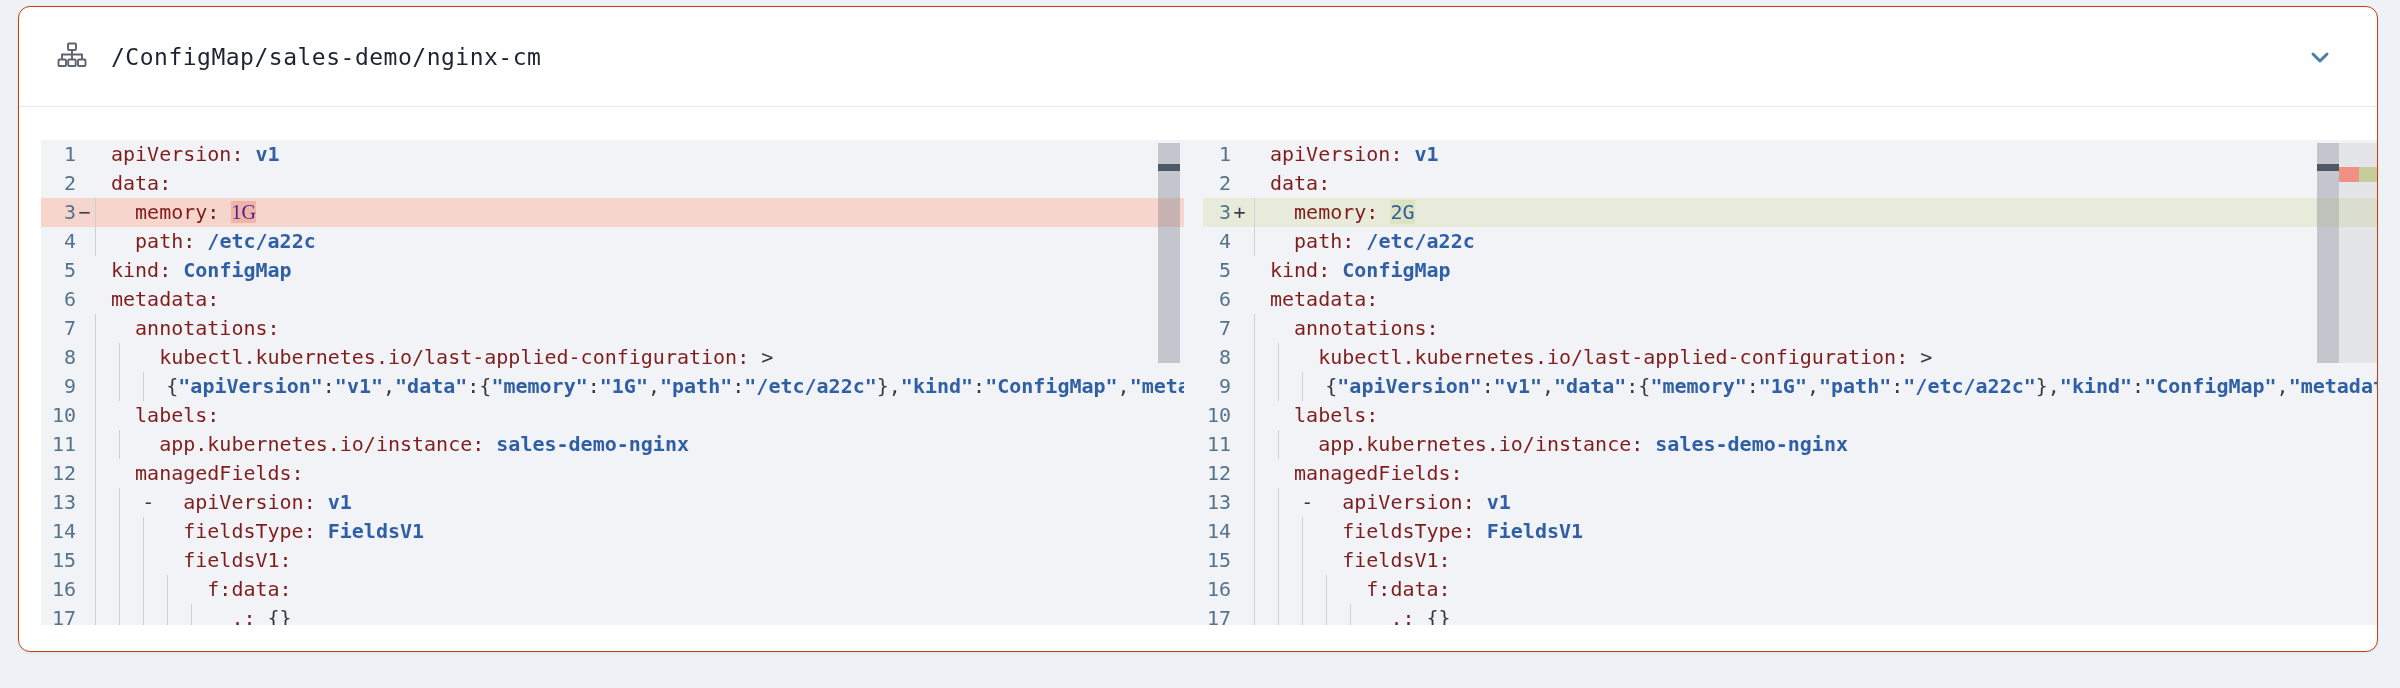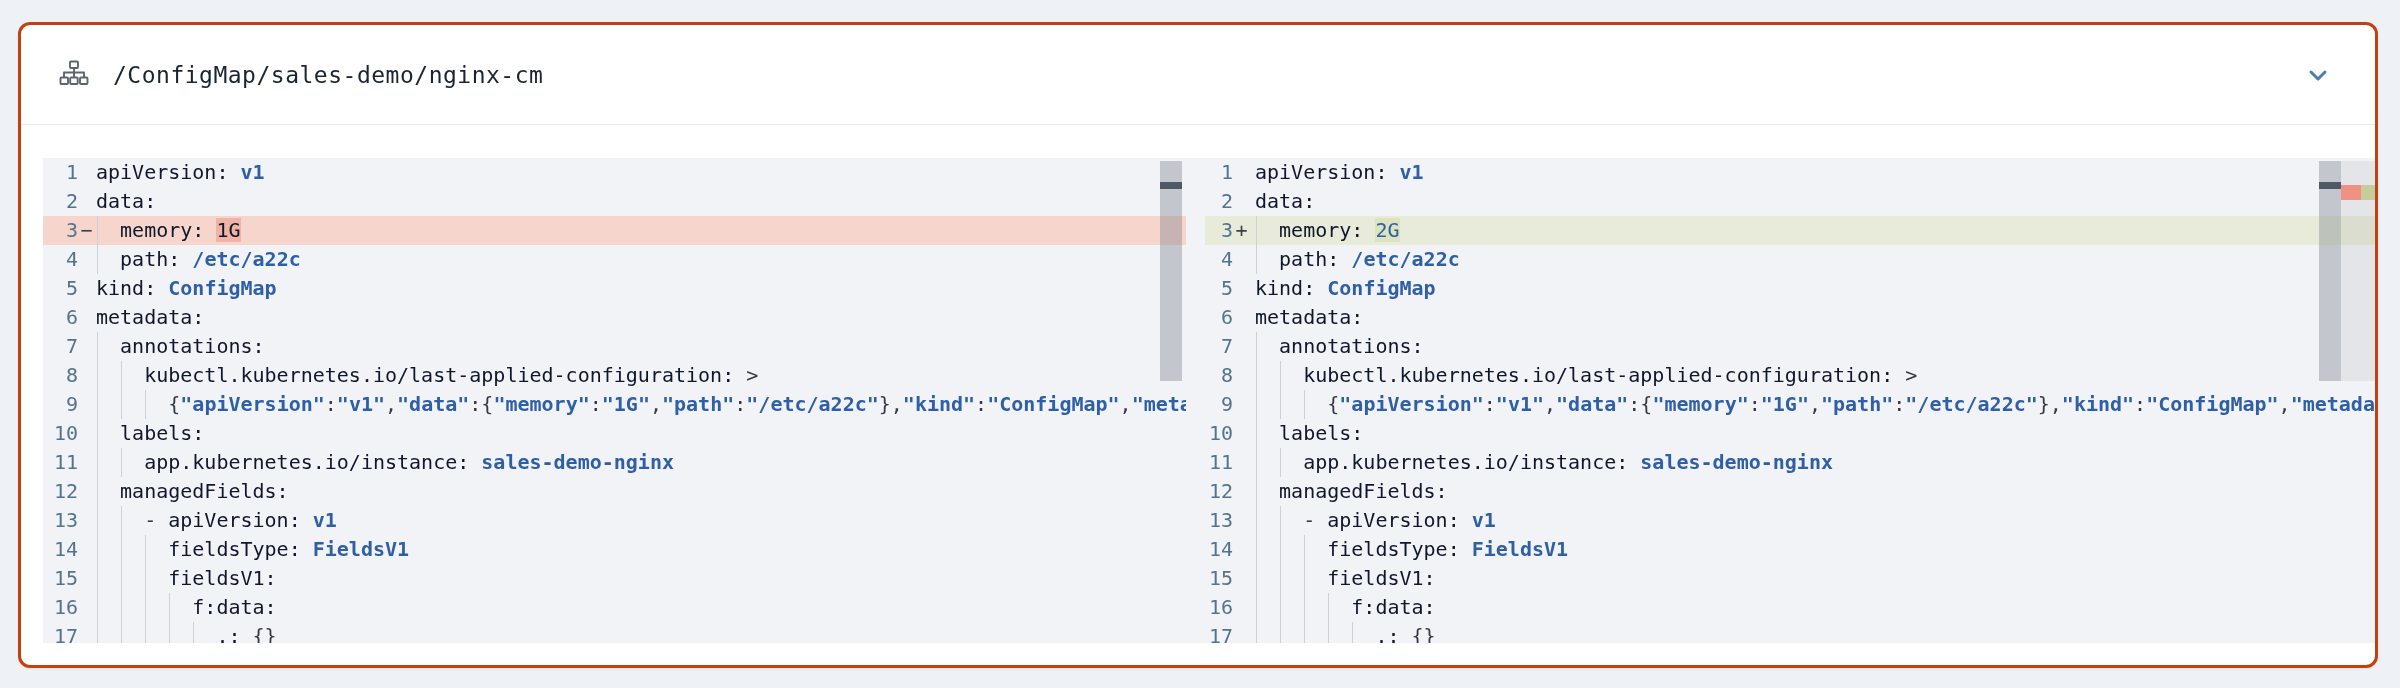--- a/index.html
+++ b/index.html
@@ -2,22 +2,22 @@
 <html><head>
 <meta charset="utf-8">
 <style>
   html,body{margin:0;padding:0;}
   body{
     width:2400px;height:688px;overflow:hidden;position:relative;
     background:#eef1f6;
     font-family:"DejaVu Sans Mono","Liberation Mono",monospace;
   }
   .card{
-    position:absolute;left:18px;top:22px;width:2360px;height:646px;
-    background:#ffffff;border:3px solid #c2410c;border-radius:12px;
+    position:absolute;left:18px;top:6px;width:2360px;height:646px;
+    background:#ffffff;border:1px solid #c2410c;border-radius:12px;
     box-shadow:0 1px 3px rgba(16,30,54,.06);
     box-sizing:border-box;overflow:hidden;
   }
   .header{
     height:100px;display:flex;align-items:center;
     padding:0 42px 0 38px;box-sizing:border-box;
     border-bottom:1px solid #e8eaee;
   }
   .hier-icon{width:30px;height:30px;margin-right:24px;flex:0 0 auto;}
   .title{
@@ -38,24 +38,24 @@
   .row.del{background:#f6d5cd;}
   .row.add{background:#e9ebda;}
   .ln{color:#54738c;text-align:right;flex:0 0 auto;user-select:none;}
   .pane-left  .ln{width:35px;}
   .pane-right .ln{width:28px;}
   .sign{width:17px;color:#3a414d;flex:0 0 auto;text-align:center;}
   .code{position:relative;flex:1 1 auto;white-space:pre;overflow:hidden;}
   .pane-left  .code{margin-left:1px;}
   .pane-right .code{margin-left:5px;}
   .g{position:absolute;top:0;bottom:0;width:1px;background:#ccd1d9;}
-  .tk-k{color:#0f172a;}
+  .tk-k{color:#7f1d1d;margin-left:17px;}
   .tk-v{color:#2f5fa5;font-weight:bold;}
   .tk-p{color:#333a45;}
-  .tk-cd{color:#0f172a;background:#f0b4a6;}
+  .tk-cd{color:#4c1d95;background:#f0b4a6;font-family:Liberation Serif, serif;}
   .tk-ca{color:#2f5fa5;background:#dde2bf;}
 
   
   .vslider{position:absolute;width:22px;top:3px;height:220px;background:rgba(110,118,130,.35);}
   .vslider .diffmark{position:absolute;left:0;right:0;top:21px;height:7px;background:rgba(59,68,82,.85);}
   .slider-left{left:1117px;}
   .slider-right{left:2276px;}
   .minimap{position:absolute;left:2298px;top:0;width:40px;height:485px;}
   .minimap .viewport{position:absolute;left:0;top:3px;width:40px;height:220px;background:rgba(40,50,70,.07);}
   .minimap .m-del{position:absolute;left:0;top:27px;width:20px;height:15px;background:#ef9183;}

